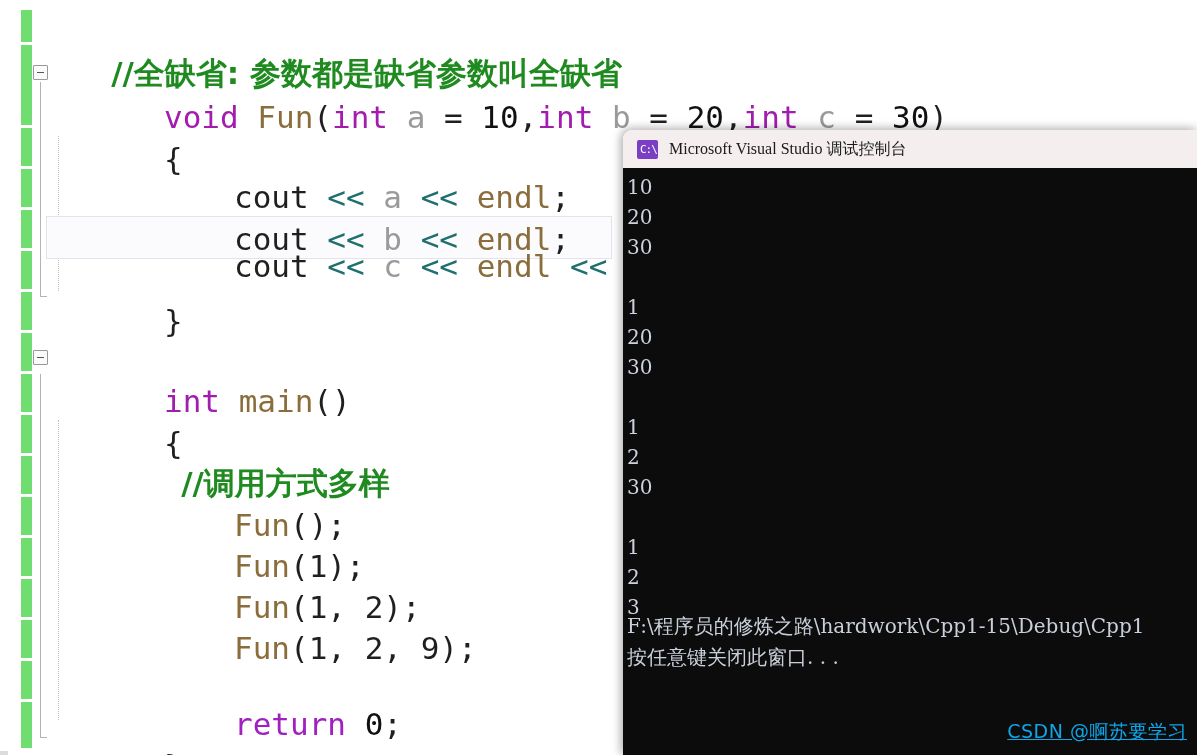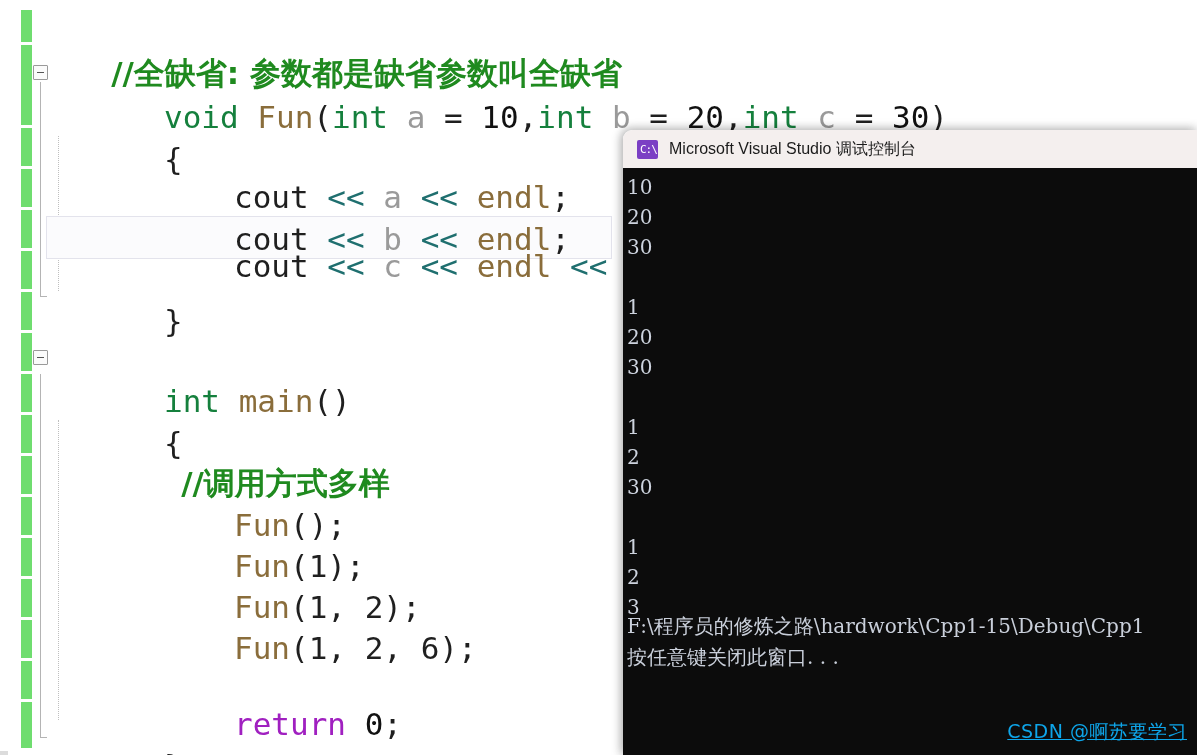--- a/index.html
+++ b/index.html
@@ -90,21 +90,21 @@
     position: absolute;
     left: 46px;
     top: 216px;
     width: 566px;
     height: 43px;
     border: 1px solid #e3e3ec;
     background: #fbfbfd;
   }
 
   .tok-comment  { color: #1f8a1f; font-family: "DejaVu Sans", sans-serif; font-weight: 600; }
-  .tok-keyword  { color: #15803d; }
+  .tok-keyword  { color: #a21caf; }
   .tok-ctrl     { color: #a020c0; }
   .tok-func     { color: #8a6d3b; }
   .tok-ident    { color: #9a9a9a; }
   .tok-plain    { color: #1f1f1f; }
   .tok-op       { color: #1f6f6f; }
   .tok-num      { color: #111111; }
 
   
   #console-window {
     position: absolute;
@@ -141,21 +141,21 @@
     position: absolute;
     left: 3px; top: 1px;
     font-size: 11px;
     line-height: 17px;
     color: #ffffff;
     font-family: "DejaVu Sans Mono", monospace;
     letter-spacing: -1px;
   }
 
   #console-title {
-    font-family: Liberation Sans, sans-serif;
+    font-family: Liberation Serif, serif;
     font-size: 16px;
     color: #1b1b1b;
     white-space: nowrap;
     text-align: center;
   }
 
   #console-body {
     position: absolute;
     left: 0; top: 38px;
     width: 574px;
@@ -296,21 +296,21 @@
 
     <div class="line" style="top:503px;left:122px;">
       <span class="tok-func">Fun</span><span class="tok-plain">(1);</span>
     </div>
 
     <div class="line" style="top:544px;left:122px;text-align:center;">
       <span class="tok-func">Fun</span><span class="tok-plain">(1, 2);</span>
     </div>
 
     <div class="line" style="top:585px;left:122px;">
-      <span class="tok-func">Fun</span><span class="tok-plain">(1, 2, 6);</span>
+      <span class="tok-func">Fun</span><span class="tok-plain">(1, 2, 9);</span>
     </div>
 
     <div class="line" style="top:661px;left:122px;">
       <span class="tok-ctrl">return</span><span> </span><span class="tok-num">0</span><span class="tok-plain">;</span>
     </div>
 
     <div class="line" style="top:703px;">
       <span class="tok-plain">}</span>
     </div>
 

